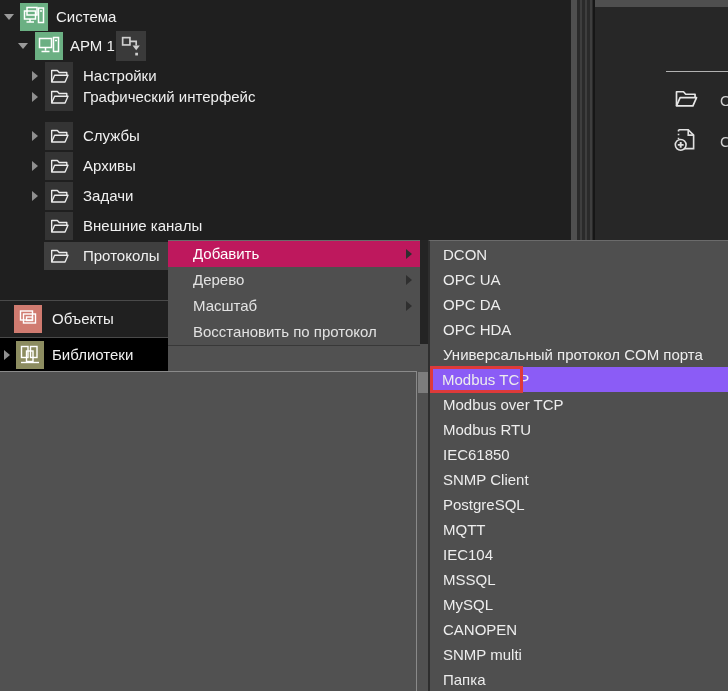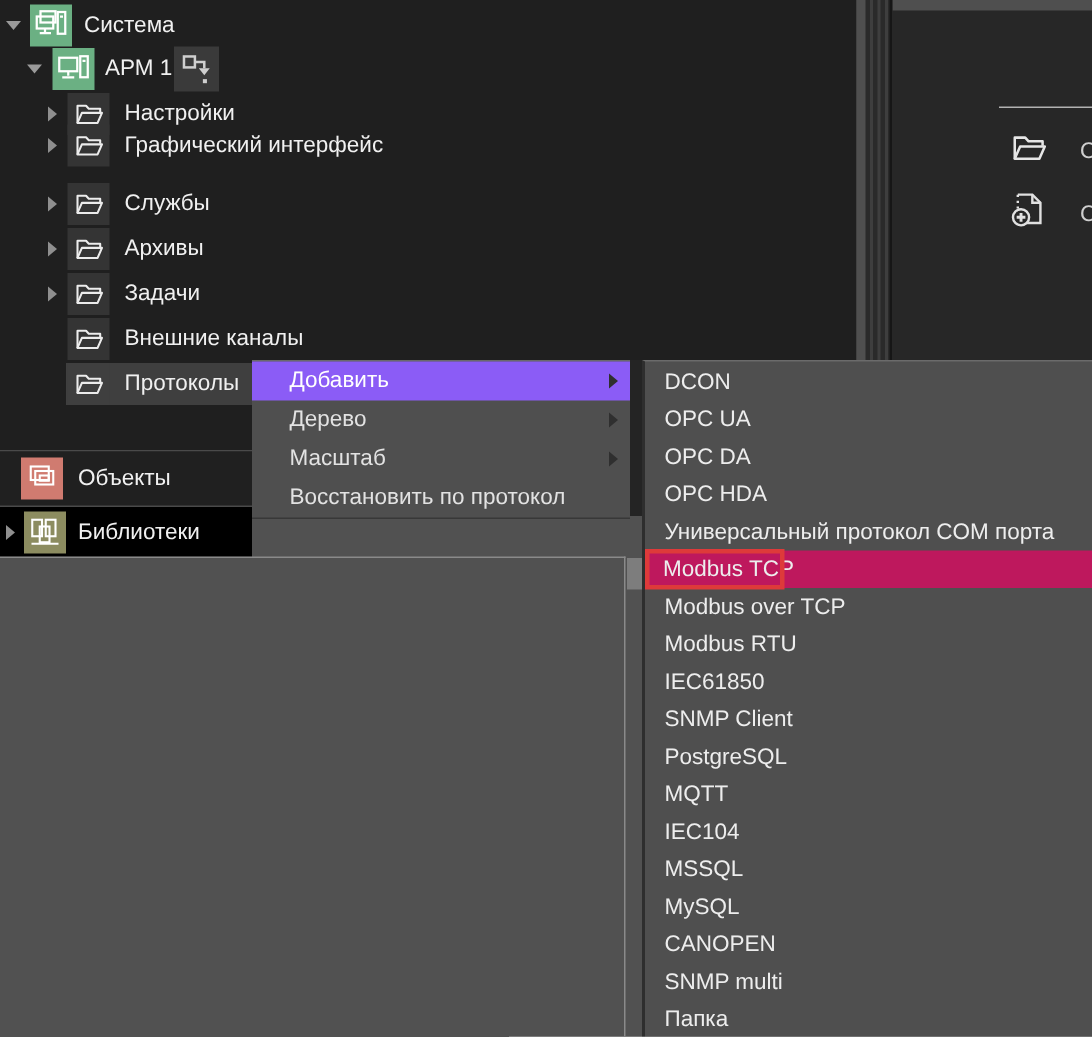--- a/index.html
+++ b/index.html
@@ -28,26 +28,26 @@
   .ibox.olive{background:#8c8c60;}
   .ibox.jump{background:#3a3a3a;width:30px;height:30px;}
   .exp-d{position:absolute;width:0;height:0;border-left:5px solid transparent;border-right:5px solid transparent;border-top:6px solid #9a9a9a;}
   .exp-r{position:absolute;width:0;height:0;border-top:5px solid transparent;border-bottom:5px solid transparent;border-left:6px solid #8f8f8f;}
   .row-hl{position:absolute;left:44px;top:0;width:124px;height:28px;background:#3f3f3f;}
   .sec-divider{position:absolute;left:0;width:168px;height:1px;background:#4a4a4a;}
   .sec-row{position:absolute;left:0;width:168px;color:#f0f0f0;font-size:15px;}
   
   .cmenu{left:168px;top:240px;width:252px;height:104px;background:#4f4f4f;border-top:1px solid #6a6a6a;border-bottom:1px solid #383838;box-sizing:content-box;}
   .cmi{position:absolute;left:0;width:252px;height:26px;line-height:26px;color:#e2e2e2;font-size:15px;padding-left:25px;box-sizing:border-box;}
-  .cmi.hl{background:#8b5cf6;color:#ffffff;}
+  .cmi.hl{background:#be185d;color:#ffffff;}
   .marrow{position:absolute;right:8px;top:8px;width:0;height:0;border-top:5px solid transparent;border-bottom:5px solid transparent;border-left:6px solid #2f2f2f;}
   
   .smenu{left:428px;top:240px;width:300px;height:451px;background:#4f4f4f;border-top:1px solid #6b6b6b;border-left:2px solid #2e2e2e;box-sizing:border-box;}
   .smi{position:absolute;left:0;width:298px;height:25px;line-height:25px;color:#ededed;font-size:15px;padding-left:13px;box-sizing:border-box;}
-  .smi.hl{background:#be185d;padding-left:12px;}
+  .smi.hl{background:#8b5cf6;padding-left:12px;}
   .redbox{position:absolute;left:0;top:-1px;width:93px;height:27px;border:3px solid #de3a3a;box-sizing:border-box;}
   
   .ws-hline{left:0;top:371px;width:417px;height:1px;background:#8a8a8a;}
   .ws-vline{left:416px;top:371px;width:1px;height:320px;background:#8a8a8a;}
   .ws-thumb{left:418px;top:372px;width:10px;height:21px;background:#7d7d7d;}
 </style>
 </head>
 <body>
 
 <div class="root">

